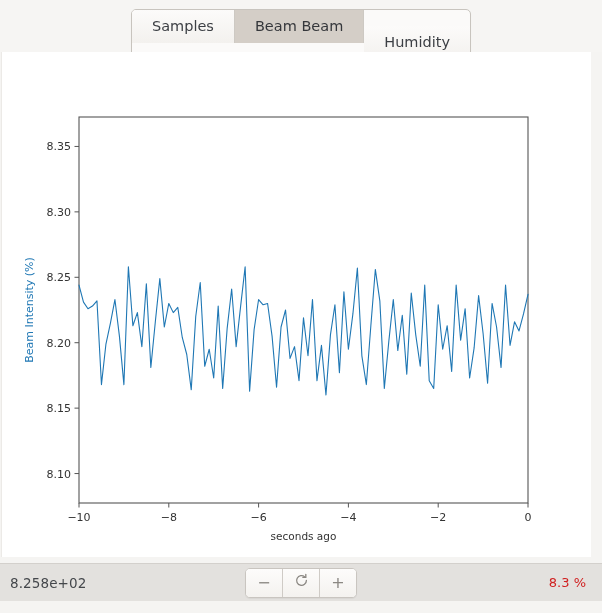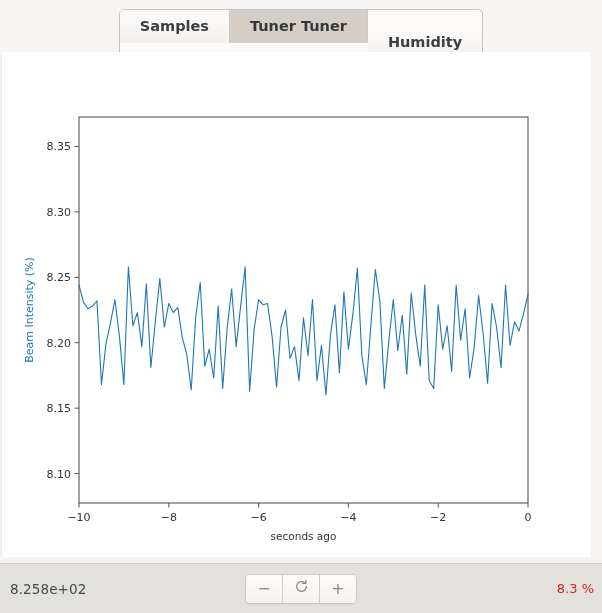--- a/index.html
+++ b/index.html
@@ -39,21 +39,20 @@
     padding: 0 20px;
     font-size: 14.5px;
     color: #3c3f44;
     background: linear-gradient(to bottom, #fcfbfa 0%, #f3f1ee 100%);
     border-right: 1px solid #cdc9c3;
     text-align: center;
     white-space: nowrap;
     box-sizing: border-box;
     cursor: default;
     user-select: none;
-    font-weight: bold;
   }
   .tab:last-child { border-right: none; margin-top: 16px; }
   .tab.active {
     background: #d4cec7;
     color: #35373b;
   }
 
   
   .canvas-wrap {
     position: absolute;
@@ -65,37 +64,37 @@
     border-left: 1px solid #eceae7;
   }
   .plot-svg { display: block; }
 
   
   .statusbar {
     position: absolute;
     left: 0;
     top: 563px;
     width: 602px;
-    height: 50px;
+    height: 38px;
     background: #e3e1de;
     border-top: 1px solid #d3d0cc;
     box-sizing: border-box;
     display: flex;
     align-items: center;
   }
   .status-left {
     position: absolute;
     left: 10px;
     font-size: 13.5px;
     color: #44474b;
     letter-spacing: 0.1px;
   }
   .status-right {
     position: absolute;
-    right: 8px;
+    right: 16px;
     font-size: 13px;
     color: #d02020;
     font-weight: 500;
   }
   .btngroup {
     position: absolute;
     left: 50%;
     transform: translateX(-50%);
     display: flex;
     border: 1px solid #c9c5c0;
@@ -118,21 +117,21 @@
     user-select: none;
   }
   .sbtn:last-child { border-right: none; }
 </style>
 </head>
 <body>
 
 <div class="tabbar">
   <div class="tabgroup">
     <div class="tab">Samples</div>
-    <div class="tab active">Tuner Tuner</div>
+    <div class="tab active">Beam Beam</div>
     <div class="tab">Humidity</div>
   </div>
 </div>
 
 <div class="canvas-wrap">
   <svg class="plot-svg" id="plot" width="589" height="505" viewBox="0 0 589 505">
       <rect x="77" y="65" width="449" height="386" fill="none" stroke="#555555" stroke-width="1.1"></rect>
       <line x1="77" y1="451" x2="77" y2="455.5" stroke="#555555" stroke-width="1"></line>
       <text x="77" y="469" text-anchor="middle" font-family="&quot;DejaVu Sans&quot;, sans-serif" font-size="11" fill="#333333">−10</text>
       <line x1="166.8" y1="451" x2="166.8" y2="455.5" stroke="#555555" stroke-width="1"></line>

